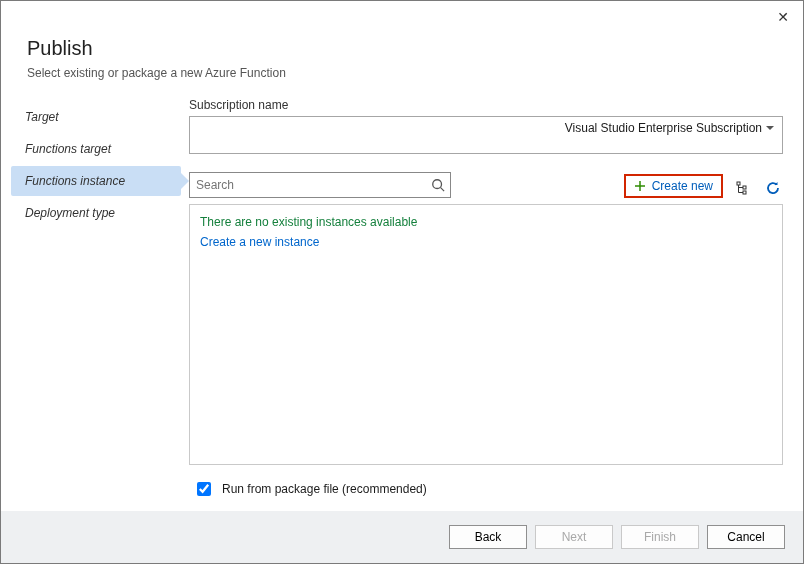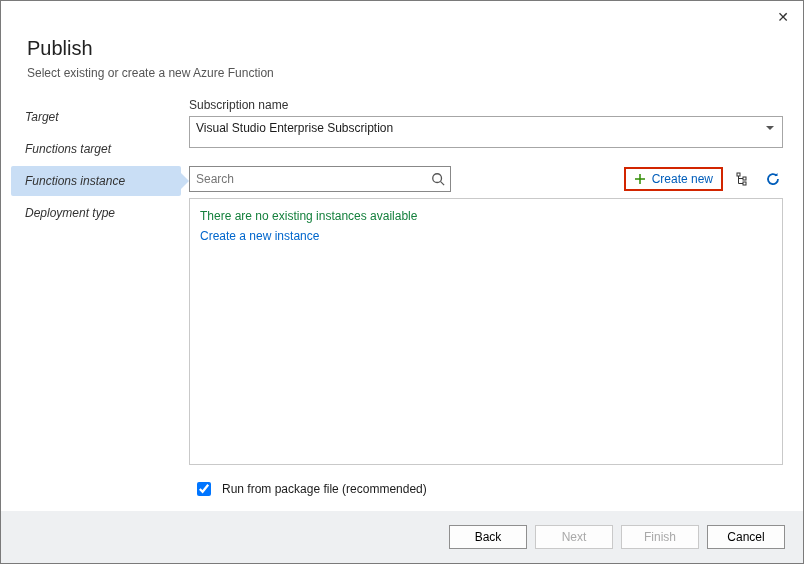--- a/index.html
+++ b/index.html
@@ -83,36 +83,37 @@
     font-size: 12px;
     color: #333;
     margin-bottom: 4px;
   }
   .combo {
     width: 100%;
     border: 1px solid #a6a6a6;
     background: #fff;
     padding: 4px 20px 4px 6px;
     font-size: 12px;
-    height: 32px;
+    height: 38px;
     position: relative;
+    text-align: right;
   }
   .combo::after {
     content: '';
     position: absolute;
     right: 8px;
     top: 9px;
     width: 0; height: 0;
     border-left: 4px solid transparent;
     border-right: 4px solid transparent;
     border-top: 4px solid #555;
   }
   .toolbar-row {
     display: flex;
-    align-items: center;
+    align-items: flex-end;
     margin-top: 18px;
     gap: 10px;
   }
   .search-box {
     display: flex;
     align-items: center;
     border: 1px solid #888;
     height: 26px;
     width: 262px;
     background: #fff;
@@ -201,21 +202,21 @@
   svg { display: block; }
 </style>
 </head>
 <body>
 
 <div class="dialog">
   <div class="close">✕</div>
 
   <div class="header">
     <div class="title">Publish</div>
-    <div class="subtitle">Select existing or create a new Azure Function</div>
+    <div class="subtitle">Select existing or package a new Azure Function</div>
   </div>
 
   <div class="body">
 
     <div class="nav">
       <div class="nav-item">
         <span>Target</span>
       </div>
       <div class="nav-item">
         <span>Functions target</span>

